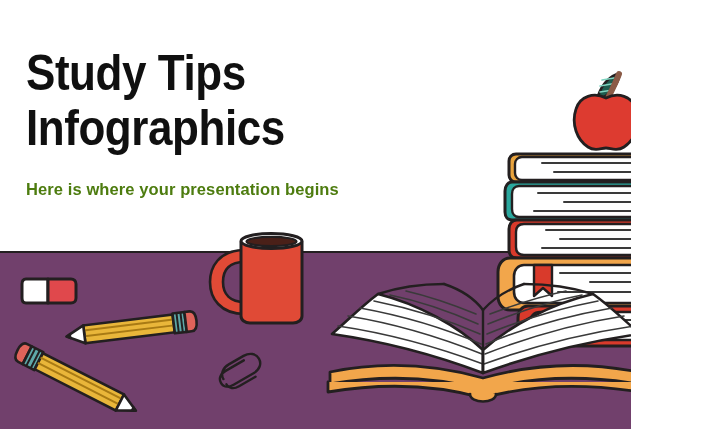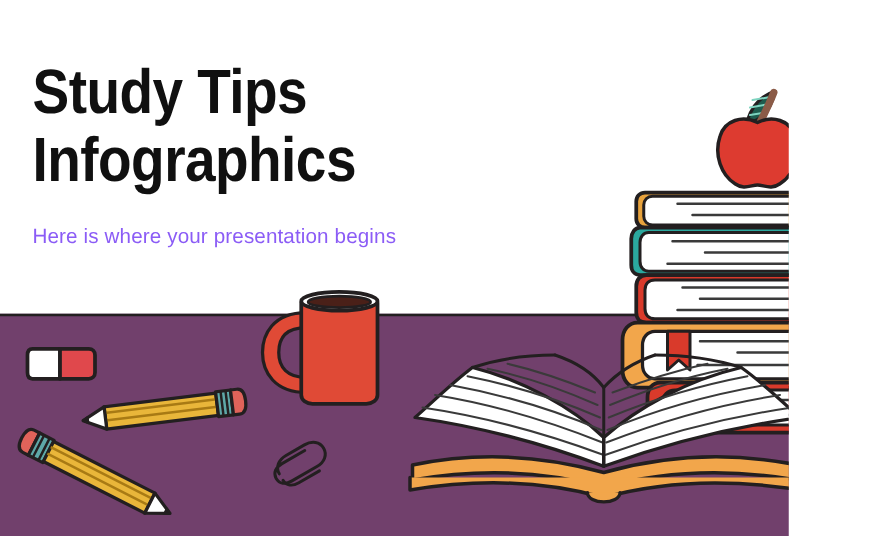--- a/index.html
+++ b/index.html
@@ -50,23 +50,23 @@
     line-height: 55px;
     letter-spacing: -0.5px;
     color: #101010;
     margin: 0;
     transform: scaleX(0.88);
     transform-origin: left top;
     white-space: pre-line;
   }
   #slide-subtitle {
     font-family: "Liberation Sans", sans-serif;
-    font-weight: 400;
+    font-weight: 700;
     font-size: 16.5px;
-    color: #8b5cf6;
+    color: #4d7c0f;
     margin: 0;
     padding-top: 24px;
     letter-spacing: 0.1px;
   }
 
   
   .art { position: absolute; }
   svg { display: block; overflow: visible; }
 
   #art-books   { left: 498px; top: 68px;  z-index: 30; }

